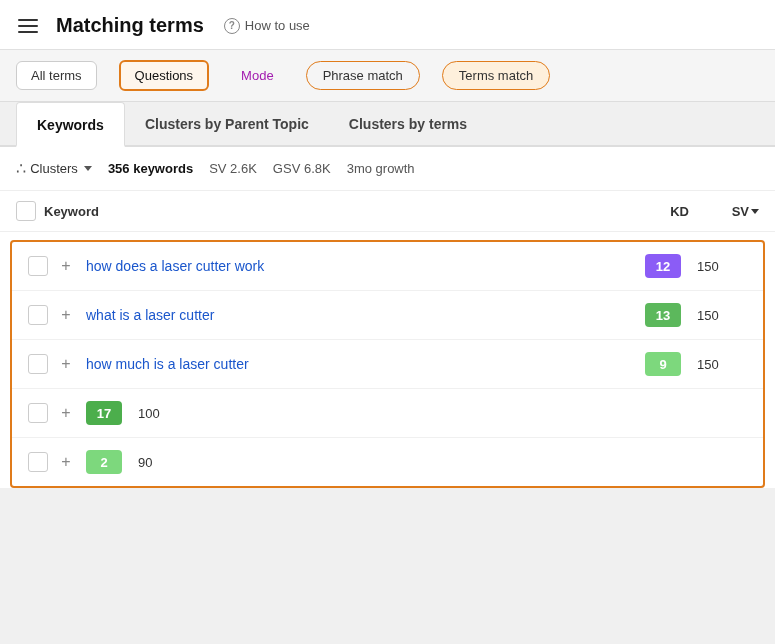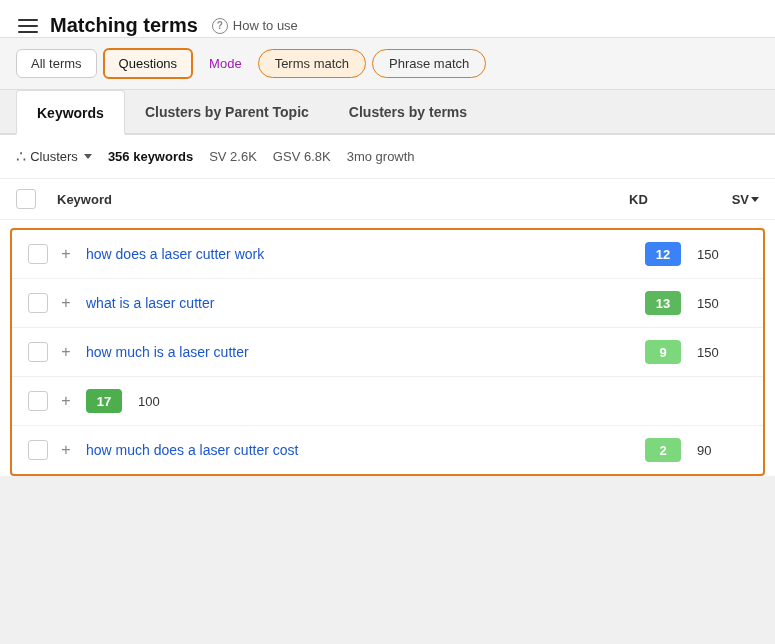--- a/index.html
+++ b/index.html
@@ -8,24 +8,24 @@
       background: #f0f0f0;
       width: 775px;
       min-height: 644px;
       font-size: 14px;
       color: #222;
     }
 
     .header {
       display: flex;
       align-items: center;
-      padding: 14px 16px 0 16px;
+      padding: 14px 16px 12px 16px;
       background: #fff;
       border-bottom: 1px solid #e0e0e0;
-      gap: 10px;
+      gap: 16px;
     }
 
     .hamburger-icon {
       display: flex;
       flex-direction: column;
       gap: 4px;
       cursor: pointer;
       padding: 2px;
     }
     .hamburger-icon span {
@@ -63,21 +63,21 @@
       font-size: 10px;
       color: #888;
       font-weight: bold;
     }
 
     .filter-bar {
       display: flex;
       align-items: center;
       padding: 10px 16px;
       background: #f5f5f5;
-      gap: 6px;
+      gap: 22px;
       border-bottom: 1px solid #ddd;
     }
 
     .filter-tab {
       padding: 6px 14px;
       border-radius: 6px;
       border: 1px solid #ccc;
       background: #fff;
       cursor: pointer;
       font-size: 13px;
@@ -196,26 +196,25 @@
 
     .th-checkbox {
       width: 28px;
     }
 
     .th-keyword {
       flex: 1;
       font-weight: 600;
       font-size: 13px;
       color: #333;
-      margin-left: 13px;
     }
 
     .th-kd {
       width: 60px;
-      text-align: left;
+      text-align: right;
       font-weight: 600;
       font-size: 13px;
       color: #333;
     }
 
     .th-sv {
       width: 70px;
       text-align: right;
       font-weight: 600;
       font-size: 13px;
@@ -280,21 +279,21 @@
       border-radius: 4px;
       display: flex;
       align-items: center;
       justify-content: center;
       font-size: 13px;
       font-weight: 600;
       color: #fff;
       margin-right: 16px;
     }
 
-    .kd-green-light { background: #3b82f6; }
+    .kd-green-light { background: #8b5cf6; }
     .kd-green { background: #5cb85c; }
     .kd-green-med { background: #4cae4c; }
     .kd-green-lighter { background: #7dd87d; }
 
     .sv-value {
       width: 50px;
       font-size: 13px;
       color: #333;
     }
 
@@ -327,22 +326,22 @@
   <div class="help-link">
     <div class="help-circle">?</div>
     <span>How to use</span>
   </div>
 </div>
 
 <div class="filter-bar">
   <button class="filter-tab">All terms</button>
   <button class="filter-tab active">Questions</button>
   <span class="mode-label">Mode</span>
+  <button class="match-tab inactive">Phrase match</button>
   <button class="match-tab">Terms match</button>
-  <button class="match-tab inactive">Phrase match</button>
 </div>
 
 <div class="tabs-container">
   <div class="tab active">Keywords</div>
   <div class="tab">Clusters by Parent Topic</div>
   <div class="tab">Clusters by terms</div>
 </div>
 
 <div class="main-content">
 
@@ -399,20 +398,19 @@
     <div class="keyword-row">
       <div class="row-checkbox"></div>
       <div class="row-add">+</div>
       <div class="kd-badge kd-green-med">17</div>
       <div class="sv-value">100</div>
     </div>
 
     <div class="keyword-row">
       <div class="row-checkbox"></div>
       <div class="row-add">+</div>
-      <a class="keyword-link">how much does a laser cutter cost</a>
       <div class="kd-badge kd-green-lighter">2</div>
       <div class="sv-value">90</div>
     </div>
 
   </div>
 
 </div>
 
 </body></html>

